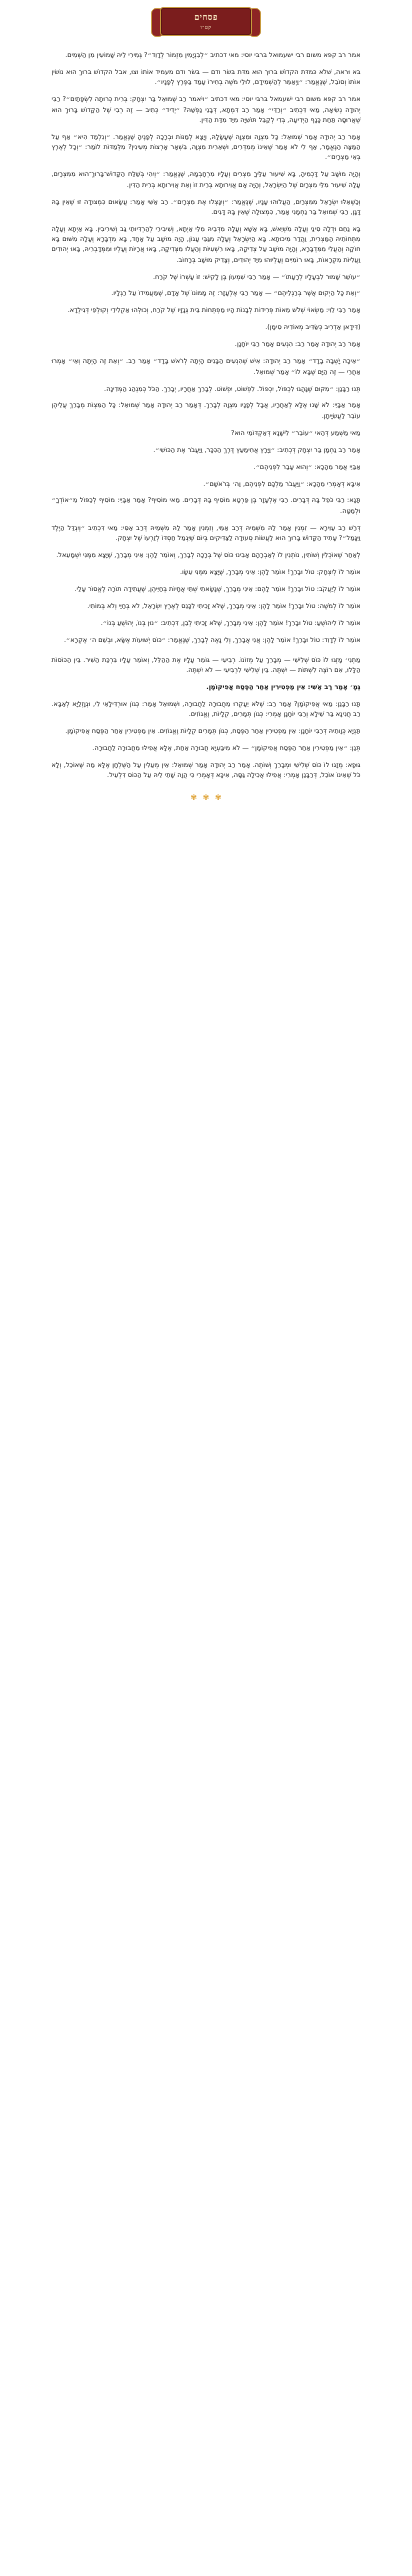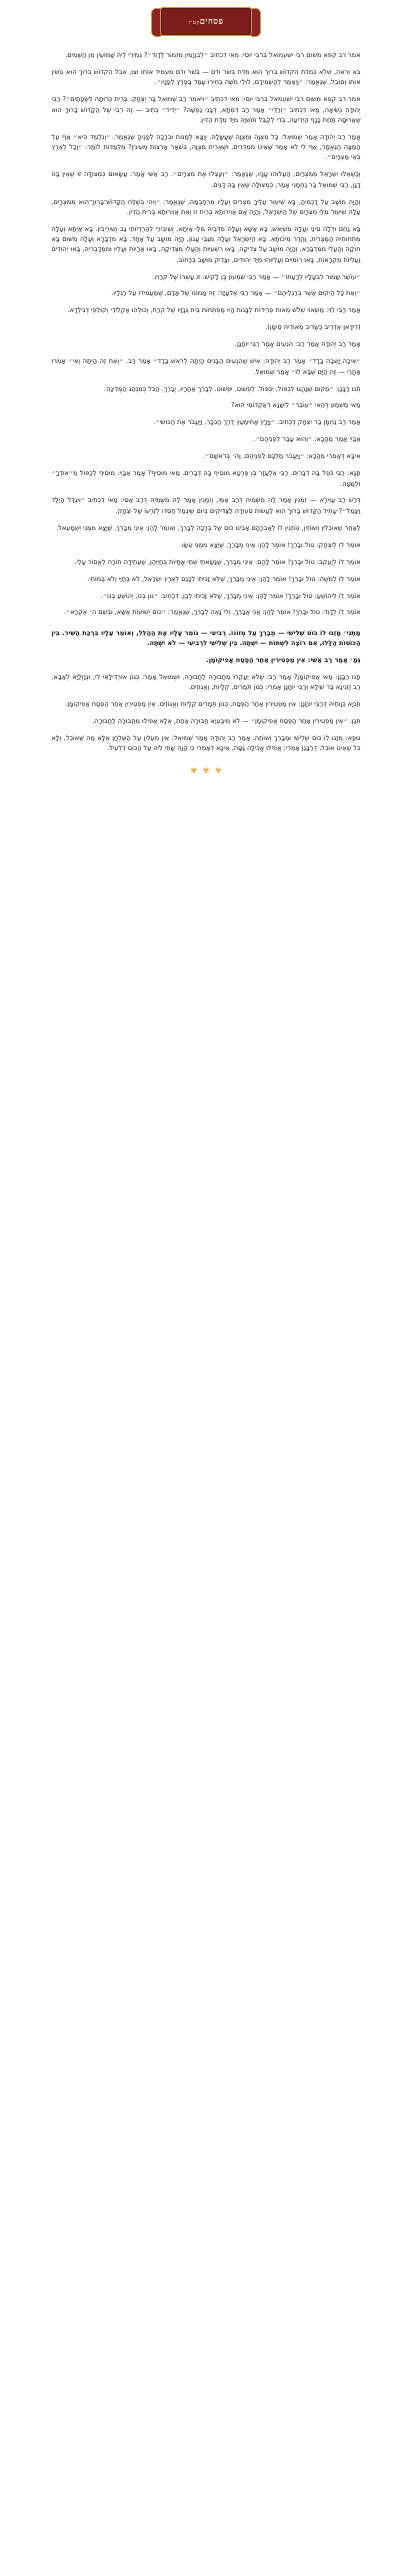--- a/index.html
+++ b/index.html
@@ -52,21 +52,21 @@
     background: #8d2424;
     border: 1.5px solid #c89b3c;
     border-radius: 5.2px;
   }
   .banner .knob.left { left: 0; }
   .banner .knob.right { right: 0; }
   .banner-text {
     position: absolute;
     left: 0; right: 0; top: 0; bottom: 0;
     display: flex;
-    flex-direction: row;
+    flex-direction: column;
     align-items: center;
     justify-content: center;
     color: #f7e7c0;
     font-family: "DejaVu Serif", serif;
     z-index: 3;
   }
   .banner-title {
     font-size: 8.2px;
     font-weight: bold;
     letter-spacing: 0.5px;
@@ -85,21 +85,21 @@
     text-justify: inter-word;
   }
   p.para {
     margin: 0 0 6.7px 0;
     font-size: 6.5px;
     line-height: 1.58;
     font-family: "DejaVu Sans", sans-serif;
     color: #141414;
   }
   .mishna-label {
-    font-weight: bold;
+    font-weight: normal;
     font-family: "DejaVu Serif", serif;
   }
   .gemara-label {
     font-weight: bold;
   }
   .spacer-sm { height: 3.1px; }
   
   .footer {
     width: 100%;
     display: flex;
@@ -132,30 +132,31 @@
         <div class="banner-sub">קט״ו</div>
       </div>
     </div>
   </div>
 
   <div class="content">
     <p class="para">אמר רב קפּא משום רבי ישעמואל בּרבּי יוסי: מאי דכתיב ״לְבִנְיָמִין מִזְמוֹר לְדָוִד״? גְּמִירִי לֵיהּ שָׁמוֹעִין מִן הַשְּׁמִים.</p>
     <p class="para">בּא וּראה, שׁלֹא כּמדּת הקדוֹשׁ בּרוּך הוּא מדּת בּשׂר ודם — בּשׂר ודם מעמיד אוֹתוֹ וצוּ, אבל הקדוֹשׁ בּרוּךְ הוּא נוֹשׂין אוֹתוֹ וְסוֹבֵל, שֶׁנֶּאֱמַר: ״וַיְאַמֵּר לְהַשְׁמִידָם, לוּלֵי מֹשֶׁה בְחִירוֹ עָמַד בַּפֶּרֶץ לְפָנָיו״.</p>
     <p class="para">אמר רב קפּא משום רבי ישׁעמאל בּרבּי יוסי: מאי דכתיב ״ויֹאמר רַב שֶׁמוּאֵל בַּר יִצְחָק: בְּרִית כְּרוּתָה לִשְׂפָתַיִם״? רַבִּי יְהוּדָה נְשִׂיאָה, מַאי דִּכְתִיב ״וְרַדֵּי״ אָמַר רַב דִּמְתָא, דְּבָנֵי נַפְשַׁהּ? ״יְדִיד״ כְּתִיב — זֶה רְבִי שֶׁל הַקָּדוֹשׁ בָּרוּךְ הוּא שֶׁאֲרוּסָה תַּחַת כָּנָף הַיְּדִיעָה, בְּדִי לְקַבֵּל תּוֹשִׁיָּה מִיַּד מִדַּת הַדִּין.</p>
     <p class="para">אָמַר רַב יְהוּדָה אָמַר שְׁמוּאֵל: כָּל מִצְוָה וּמִצְוָה שֶׁעָשָׂלָהּ, וְיָצָא לְמַנּוֹת וּבְרָכָה לְפָנֶיהָ שֶׁנֶּאֱמַר. ״וְנִלְמַד הִיא״ אַף עַל הַמַּצָּה הַנֶּאֱמָר, אַף לִי לֹא אָמַר שֶׁאֵינוֹ מְמִדְּרִים, וּשְׁאֵרִית מִצְוָה, בִּשְׁאָר אָרְצוֹת מְעִינִין? מִלְּמַדּוֹת לוֹמַר: ״וְכָל לְאֶרֶץ בְּאֵי מַצְרָיִם״.</p>
+    <p class="para">וְהָיָה מוּשָׁב עַל דָּכְמִיהָ, בָּא שִׁיעוּר עַלַּיךָ מִצְרִים וְעָלָיו מִרְחָבְמָהּ, שֶׁנֶּאֱמַר: ״וְיִהִי בְּשַׁלַּח הַקָּדוֹשׁ־בָּרוּךְ־הוּא מִמִּצְרָיִם, עָלָה שִׁיעוּר מִלֵּי מִצְרָיִם שֶׁל הַיִּשְׂרָאֵל, וְהָיָה אָם אֲוִירוּתָא בְּרֵית זוֹ וְאֵת אֲוִירוּתָא בְּרִית הַדִּין.</p>
     <p class="para">וְכַשֶּׁאֵלּוּ יִשְׂרָאֵל מִמִּצְרַיִם, הַעֲלוּהוּ עָנָיו, שֶׁנֶּאֱמַר: ״וְיִנָּצְלוּ אֶת מִצְרָיִם״. רַב אַשִּׁי אָמַר: עֲשָׂאוּם כִּמְצוּדָה זוּ שֶׁאֵין בָּהּ דָּגָן, רַבִּי שְׁמוּאֵל בַּר נַחְמָנִי אָמַר, כִּמְצוּלָה שֶׁאֵין בָּהּ דָּגִים.</p>
-    <p class="para">וְהָיָה מוּשָׁב עַל דָּכְמִיהָ, בָּא שִׁיעוּר עַלַּיךָ מִצְרִים וְעָלָיו מִרְחָבְמָהּ, שֶׁנֶּאֱמַר: ״וְיִהִי בְּשַׁלַּח הַקָּדוֹשׁ־בָּרוּךְ־הוּא מִמִּצְרָיִם, עָלָה שִׁיעוּר מִלֵּי מִצְרָיִם שֶׁל הַיִּשְׂרָאֵל, וְהָיָה אָם אֲוִירוּתָא בְּרֵית זוֹ וְאֵת אֲוִירוּתָא בְּרִית הַדִּין.</p>
     <p class="para">בָּא נַחֵם וּדְלָה סִינַי וְעָלָה מִשְׁיֵאשׁ, בָּא אַשָׁא וְעָלָה מִדְּבֵיהּ מִלֵּי אַיְתָא, וְשִׁיבִירֵי לְהַרְדִּיוּתֵי גַּב וְשִׁירִיבִין. בָּא אַיְתָא וְעָלָה מִתְּחוֹתֵיהּ הַמַּצְרִית, וַהֲדַר מִיכוּתָא. בָּא הַיִּשְׂרָאֵל וְעָלָה מִגַּבֵּי עָגוֹן, הָיָה מוּשָׁב עַל אָחָד, בָּא מִדְבָּרָא וְעָלָה מִשּׁוּם בָּא חוֹקָה וְהַעֲלִי מִמִּדְבָּרָא, וְהָיָה מוּשָׁב עַל צְדִיקָה, בָּאוּ רִשְׁעִיּוֹת וְהַעֲלוּ מִצְּדִיקָה, בָּאוּ אֲרָיוֹת וְעָלְיוּ וּמִמְּדָבְרִיהּ, בָּאוּ יְהוּדִים וַעֲלִיּוֹת מִקְרָאוֹת, בָּאוּ רוֹמִיִּים וְעָלְיוּהוּ מִיַּד יְהוּדִים, וְצָדִיק מוּשָׁב בְּרָחוֹב.</p>
     <p class="para">״עוֹשֵׁר שָׁמוּר לִבְעָלָיו לְרָעָתוֹ״ — אָמַר רַבִּי שִׁמְעוֹן בֶּן לָקִישׁ: זוֹ עָשְׁרוֹ שֶׁל קֹרַח.</p>
     <p class="para">״וְאֵת כָּל הַיְקוּם אֲשֶׁר בְּרַגְלֵיהֶם״ — אָמַר רַבִּי אֶלְעָזָר: זֶה מָמוֹנוֹ שֶׁל אָדָם, שֶׁמַּעֲמִידוֹ עַל רַגְלָיו.</p>
     <p class="para">אָמַר רַבִּי לֵוִי: מַשְׂאוֹי שְׁלֹשׁ מֵאוֹת פְּרִידוֹת לְבָנוֹת הָיוּ מַפְתְּחוֹת בֵּית גְּנָזָיו שֶׁל קֹרַח, וְכוּלְּהוּ אַקְלִידֵי וְקוּלְפֵי דְּגִילְדָא.</p>
     <p class="para">(דִּידָאן אַדְרִיב כְּשַׂדִּיב מְאוֹדִיהּ סִימָן).</p>
     <p class="para">אָמַר רַב יְהוּדָה אָמַר רַב: הִנְעִים אָמַר רַבִּי יוֹחָנָן.</p>
     <p class="para">״אֵיכָה יָשְׁבָה בָדָד״ אָמַר רַב יְהוּדָה: אִישׁ שֶׁהִנְעִים הַבָּנִים הָיְתָה לְרֹאשׁ בָּדָד״ אָמַר רַב. ״וְאֵת זֶה הָיְתָה וְאֵי״ אָמְרוּ אַחֲרֵי — זֶה הַיָּּם שֶׁבָּא לוֹ״ אָמַר שְׁמוּאֵל.</p>
     <p class="para">תְּנוּ רַבָּנַן: ״מִקּוּם שֶׁנָּהֲגוּ לִכְפּוֹל, יִכְפּוֹל. לִפְשׁוֹט, יִפְשׁוֹט. לְבָרֵךְ אַחֲרָיו, יְבָרֵךְ. הַכֹּל כְּמִנְהַג הַמְּדִינָה.</p>
+    <p class="para">אָמַר אַבָּיֵי: לֹא שָׁנוּ אֶלָּא לְאַחֲרָיו, אֲבָל לְפָנָיו מִצְוָה לְבָרֵךְ. דְּאָמַר רַב יְהוּדָה אָמַר שְׁמוּאֵל: כָּל הַמִּצְוֹת מְבָרֵךְ עֲלֵיהֶן עוֹבֵר לַעֲשִׂיָּיתָן.</p>
     <p class="para">מַאי מַשְׁמַע דְּהַאי ״עוֹבֵר״ לִישָּׁנָא דְּאַקְדּוֹמֵי הוּא?</p>
     <p class="para">אָמַר רַב נַחְמָן בַּר יִצְחָק דְּכְתִיב: ״וַיָּרָץ אֲחִימַעַץ דֶּרֶךְ הַכִּכָּר, וַיַּעֲבֹר אֶת הַכּוּשִׁי״.</p>
     <p class="para">אַבַּיֵי אֲמַר מֵהָכָא: ״וְהוּא עָבַר לִפְנֵיהֶם״.</p>
     <p class="para">אִיבָּא דְּאָמְרִי מֵהָכָא: ״וַיַּעֲבֹר מַלְכָּם לִפְנֵיהֶם, וַה׳ בְּרֹאשָׁם״.</p>
     <p class="para">תָּנָא: רַבִּי כֹּפֵל בָּהּ דְּבָרִים. רַבִּי אֶלְעָזָר בֶּן פַּרְטָא מוֹסִיף בָּהּ דְּבָרִים. מַאי מוֹסִיף? אָמַר אַבָּיֵי: מוֹסִיף לְכַפּוֹל מֵ״אוֹדְךָ״ וּלְמַטָּה.</p>
     <p class="para">דְּרַשׁ רַב עַוִּירָא — זִמְנִין אָמַר לַהּ מִשְּׁמֵיהּ דְּרַב אַמֵּי, וְזִמְנִין אָמַר לַהּ מִשְּׁמֵיהּ דְּרַב אַסִּי: מַאי דִּכְתִיב ״וְיִגְדַּל הַיֶּלֶד וַיִּגָּמַל״? עָתִיד הַקָּדוֹשׁ בָּרוּךְ הוּא לַעֲשׂוֹת סְעוּדָה לַצַּדִּיקִים בְּיוֹם שֶׁיִּגְמַל חַסְדּוֹ לְזַרְעוֹ שֶׁל יִצְחָק.</p>
     <p class="para">לְאַחַר שֶׁאוֹכְלִין וְשׁוֹתִין, נוֹתְנִין לוֹ לְאַבְרָהָם אָבִינוּ כּוֹס שֶׁל בְּרָכָה לְבָרֵךְ, וְאוֹמֵר לָהֶן: אֵינִי מְבָרֵךְ, שֶׁיָּצָא מִמֶּנִּי יִשְׁמָעֵאל.</p>
     <p class="para">אוֹמֵר לוֹ לְיִצְחָק: טוֹל וּבָרֵךְ! אוֹמֵר לָהֶן: אֵינִי מְבָרֵךְ, שֶׁיָּצָא מִמֶּנִּי עֵשָׂו.</p>
     <p class="para">אוֹמֵר לוֹ לְיַעֲקֹב: טוֹל וּבָרֵךְ! אוֹמֵר לָהֶם: אֵינִי מְבָרֵךְ, שֶׁנָּשָׂאתִי שְׁתֵּי אֲחָיוֹת בְּחַיֵּיהֶן, שֶׁעֲתִידָה תוֹרָה לֶאֱסוֹר עָלַי.</p>
     <p class="para">אוֹמֵר לוֹ לְמֹשֶׁה: טוֹל וּבָרֵךְ! אוֹמֵר לָהֶן: אֵינִי מְבָרֵךְ, שֶׁלֹּא זָכִיתִי לִכָּנֵס לְאֶרֶץ יִשְׂרָאֵל, לֹא בְּחַיַּי וְלֹא בְּמוֹתִי.</p>

